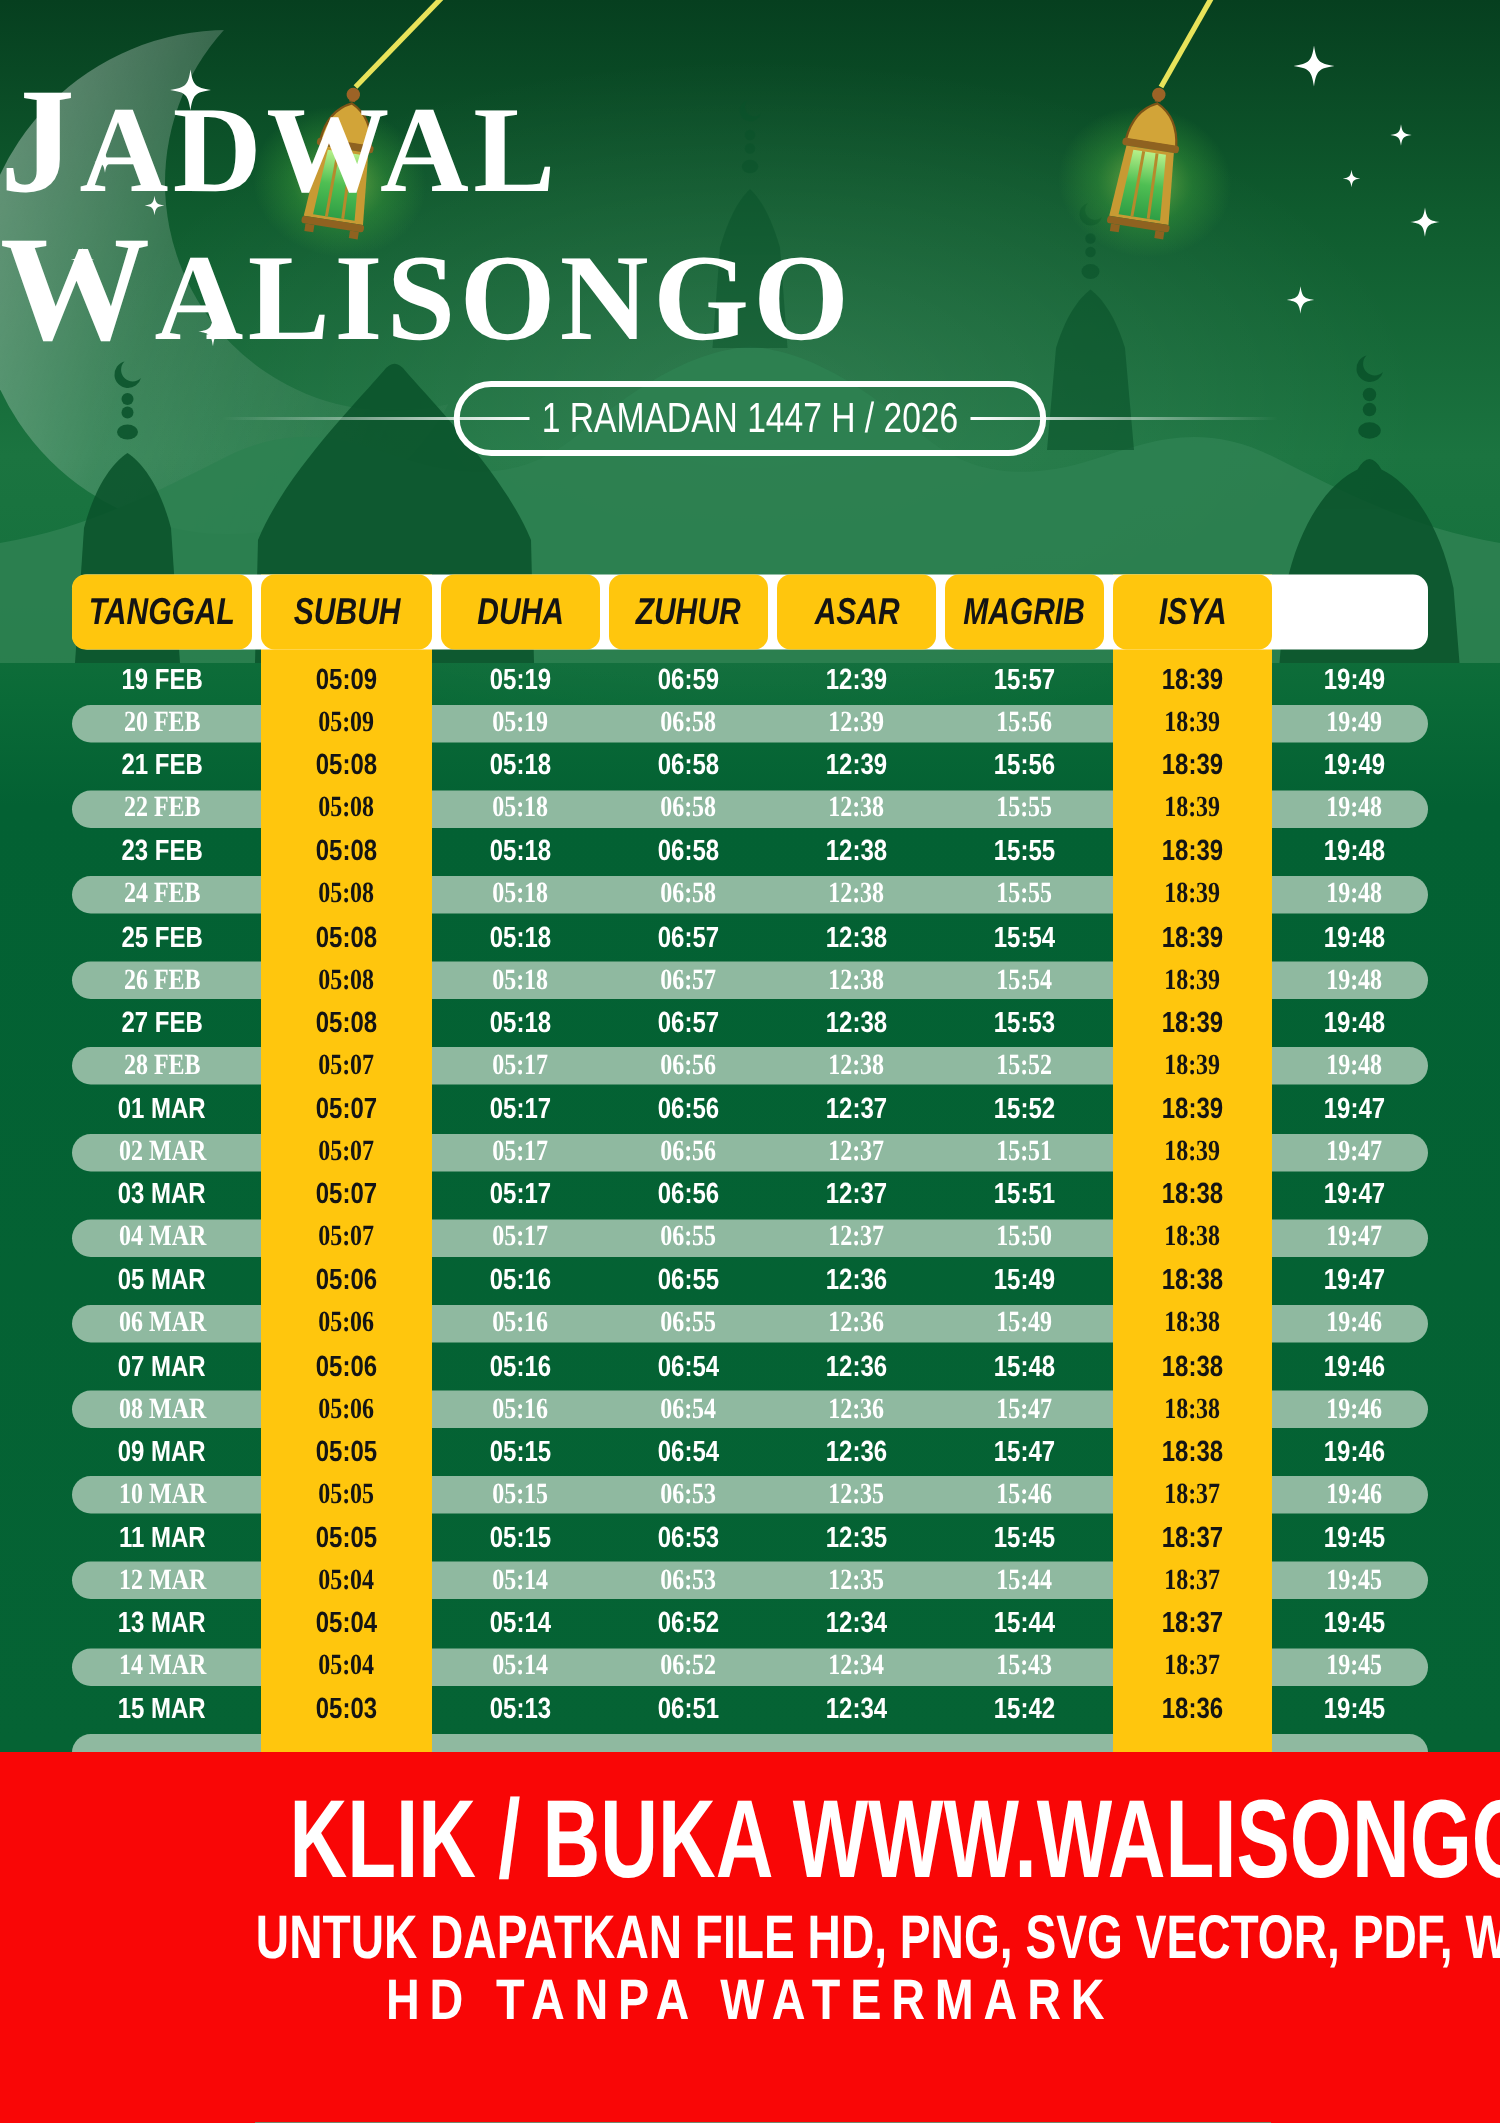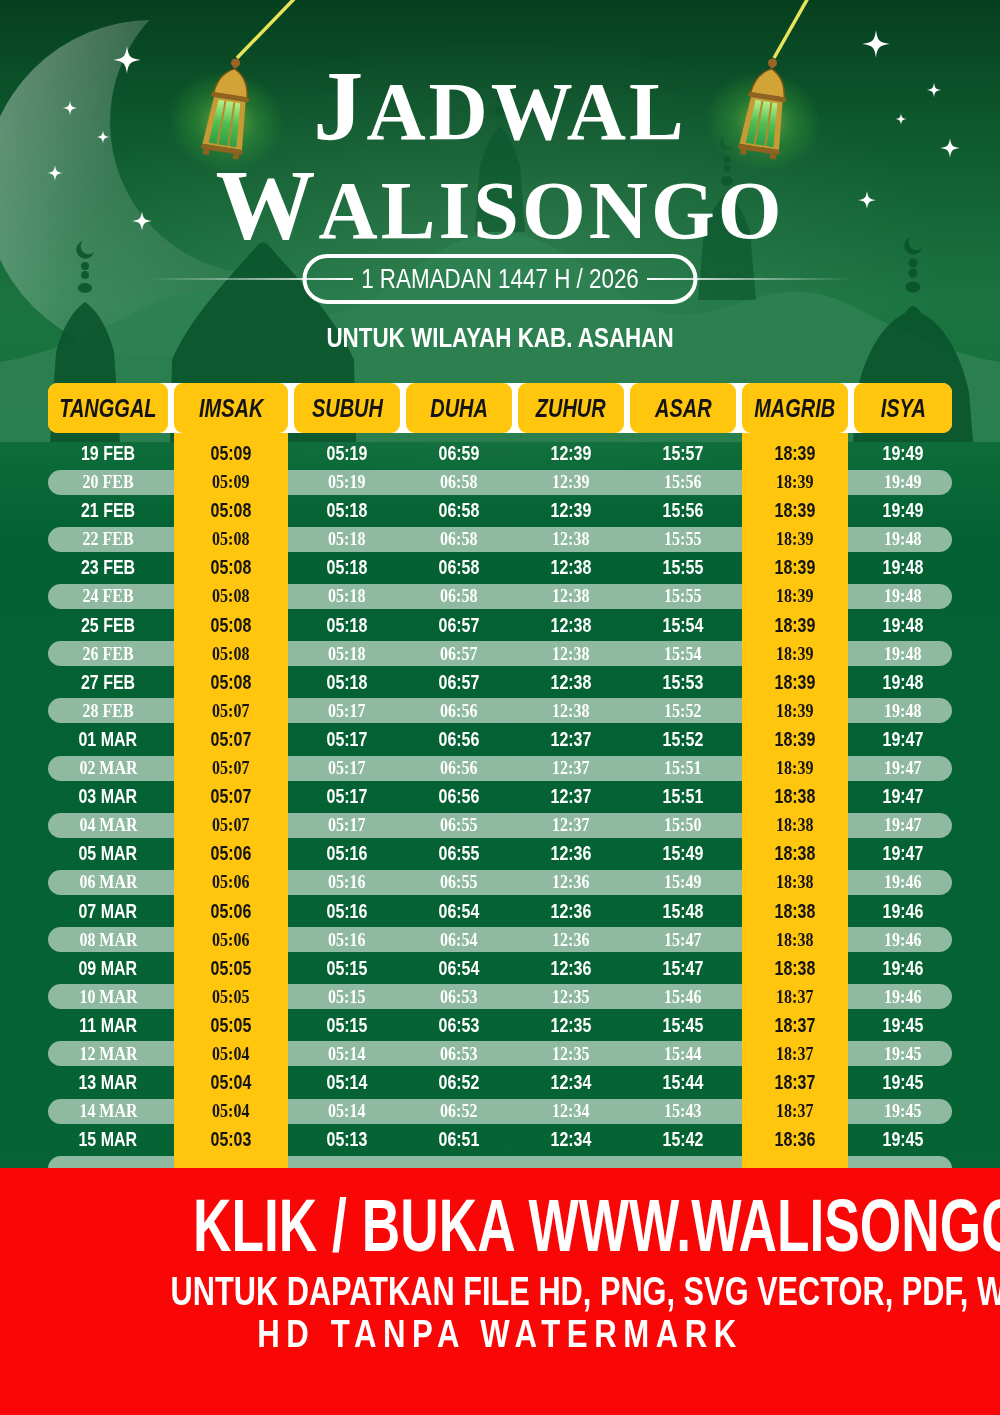--- a/index.html
+++ b/index.html
@@ -7,21 +7,21 @@
   .poster{position:relative;width:1000px;height:1415px;overflow:hidden;background:#036133;}
 
   
   .green{position:absolute;top:0;left:0;right:0;height:1168px;overflow:hidden;
     background-image:
       radial-gradient(ellipse 640px 330px at 50% 23%, rgba(255,255,255,0.10), rgba(255,255,255,0) 70%),
       linear-gradient(180deg,#063F1F 0%,#0F5B2E 12%,#1B7440 26%,#15713D 34%,#0A6A37 40%,#036133 46%,#056334 100%);}
   .decor{position:absolute;top:0;left:0;pointer-events:none;}
 
   
-  .title{position:absolute;top:56px;left:0;width:100%;text-align:center;color:#FFFFFF;
+  .title{position:absolute;top:44px;left:0;width:100%;color:#FFFFFF;
     font-family:"Liberation Serif",serif;font-weight:bold;z-index:3;}
   .tl{font-size:82px;line-height:0.99;letter-spacing:3px;}
   .tl::first-letter{font-size:1.22em;}
 
   
   .hline{position:absolute;top:278px;height:2px;width:205px;z-index:2;}
   .hl-left{left:148px;background:linear-gradient(90deg,rgba(255,255,255,0),#FFFFFF);}
   .hl-right{right:148px;background:linear-gradient(90deg,#FFFFFF,rgba(255,255,255,0));}
   .badge{position:absolute;top:254px;left:50%;transform:translateX(-50%);z-index:3;
     border:4px solid #FFFFFF;border-radius:27px;padding:5px 20px;color:#FFFFFF;font-weight:normal;font-size:28px;white-space:nowrap;}
@@ -159,33 +159,27 @@
       <div class="tl">JADWAL</div>
       <div class="tl">WALISONGO</div>
     </div>
 
     <div class="hline hl-left"></div>
     <div class="hline hl-right"></div>
     <div class="badge">
       <span class="cond">1 RAMADAN 1447 H / 2026</span>
     </div>
 
-    <div class="subtitle">
-      <span class="cond">UNTUK WILAYAH KAB. ASAHAN</span>
-    </div>
 
     <div class="twrap">
       <div class="bar bar1"></div>
       <div class="bar bar2"></div>
       <div class="thead" id="thead">
           <div class="hcell">
             <span class="cond">TANGGAL</span>
-          </div>
-          <div class="hcell">
-            <span class="cond">IMSAK</span>
           </div>
           <div class="hcell">
             <span class="cond">SUBUH</span>
           </div>
           <div class="hcell">
             <span class="cond">DUHA</span>
           </div>
           <div class="hcell">
             <span class="cond">ZUHUR</span>
           </div>

